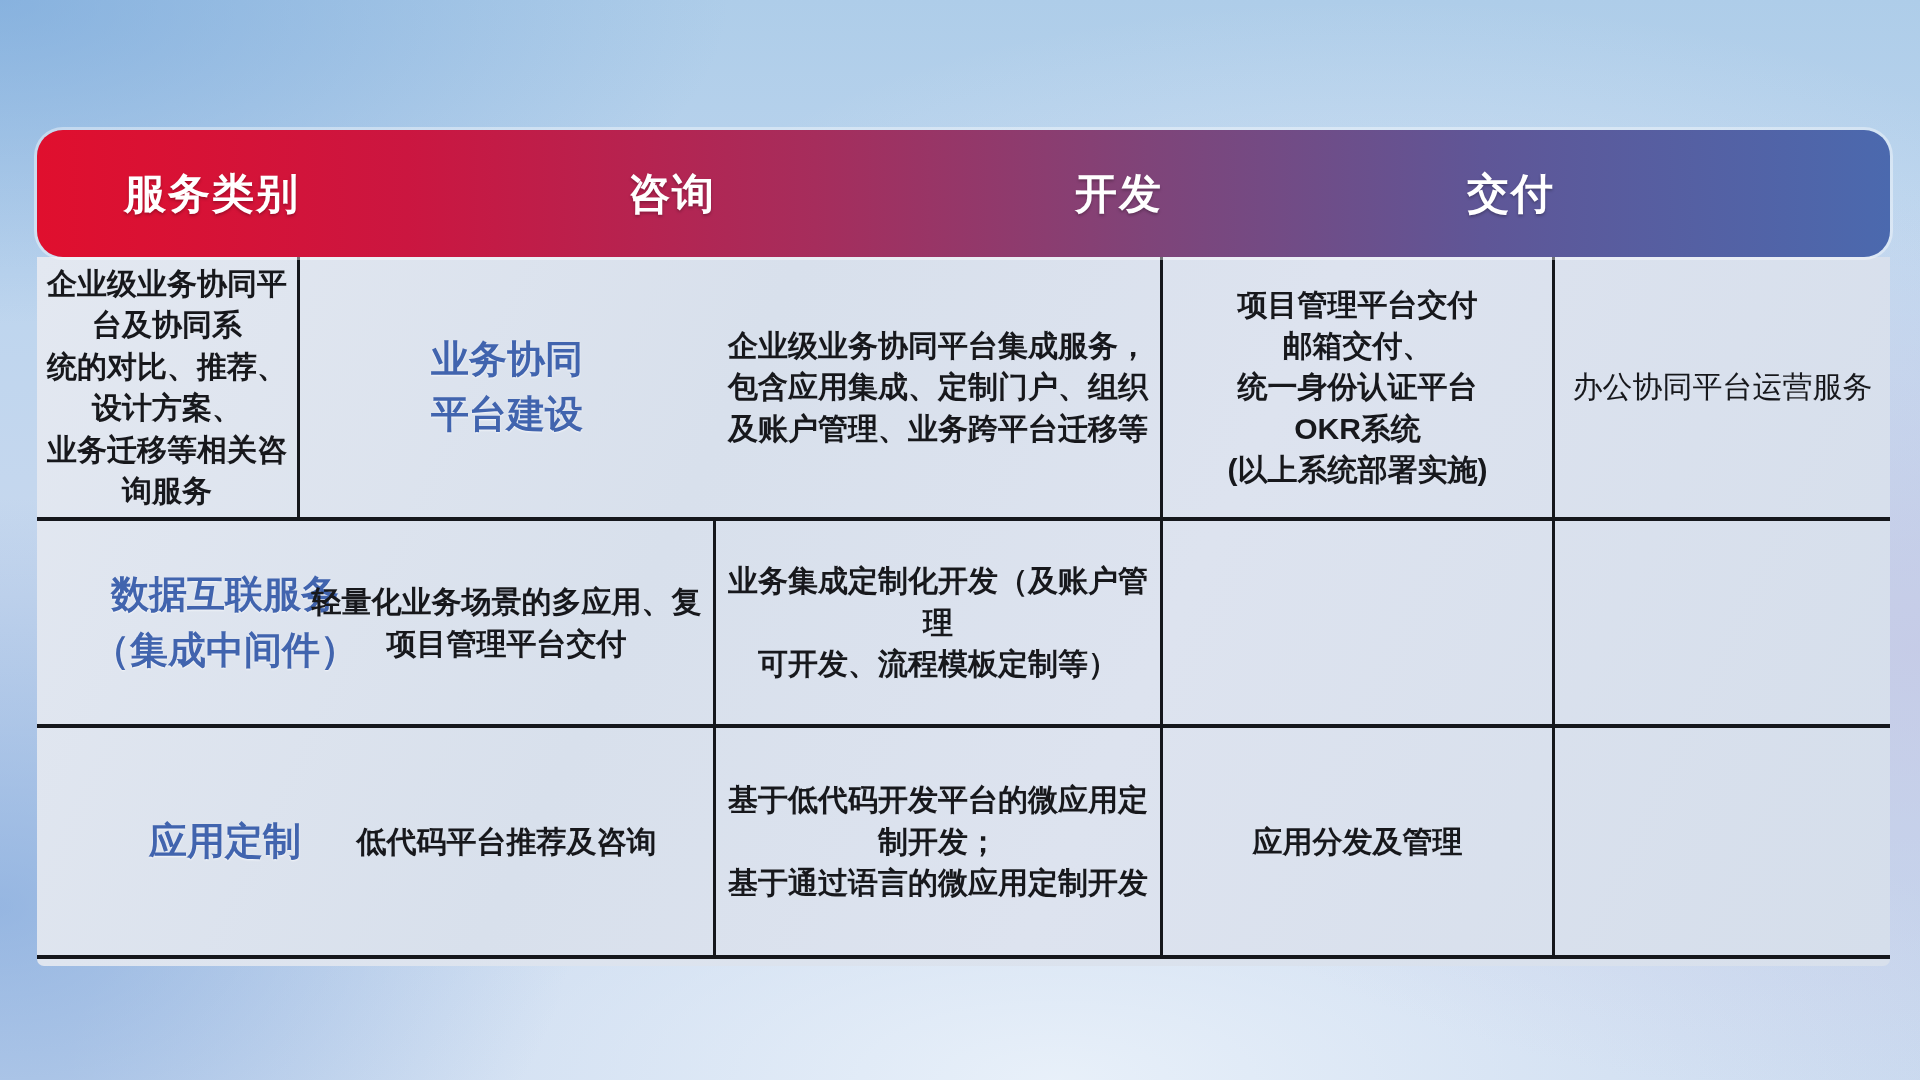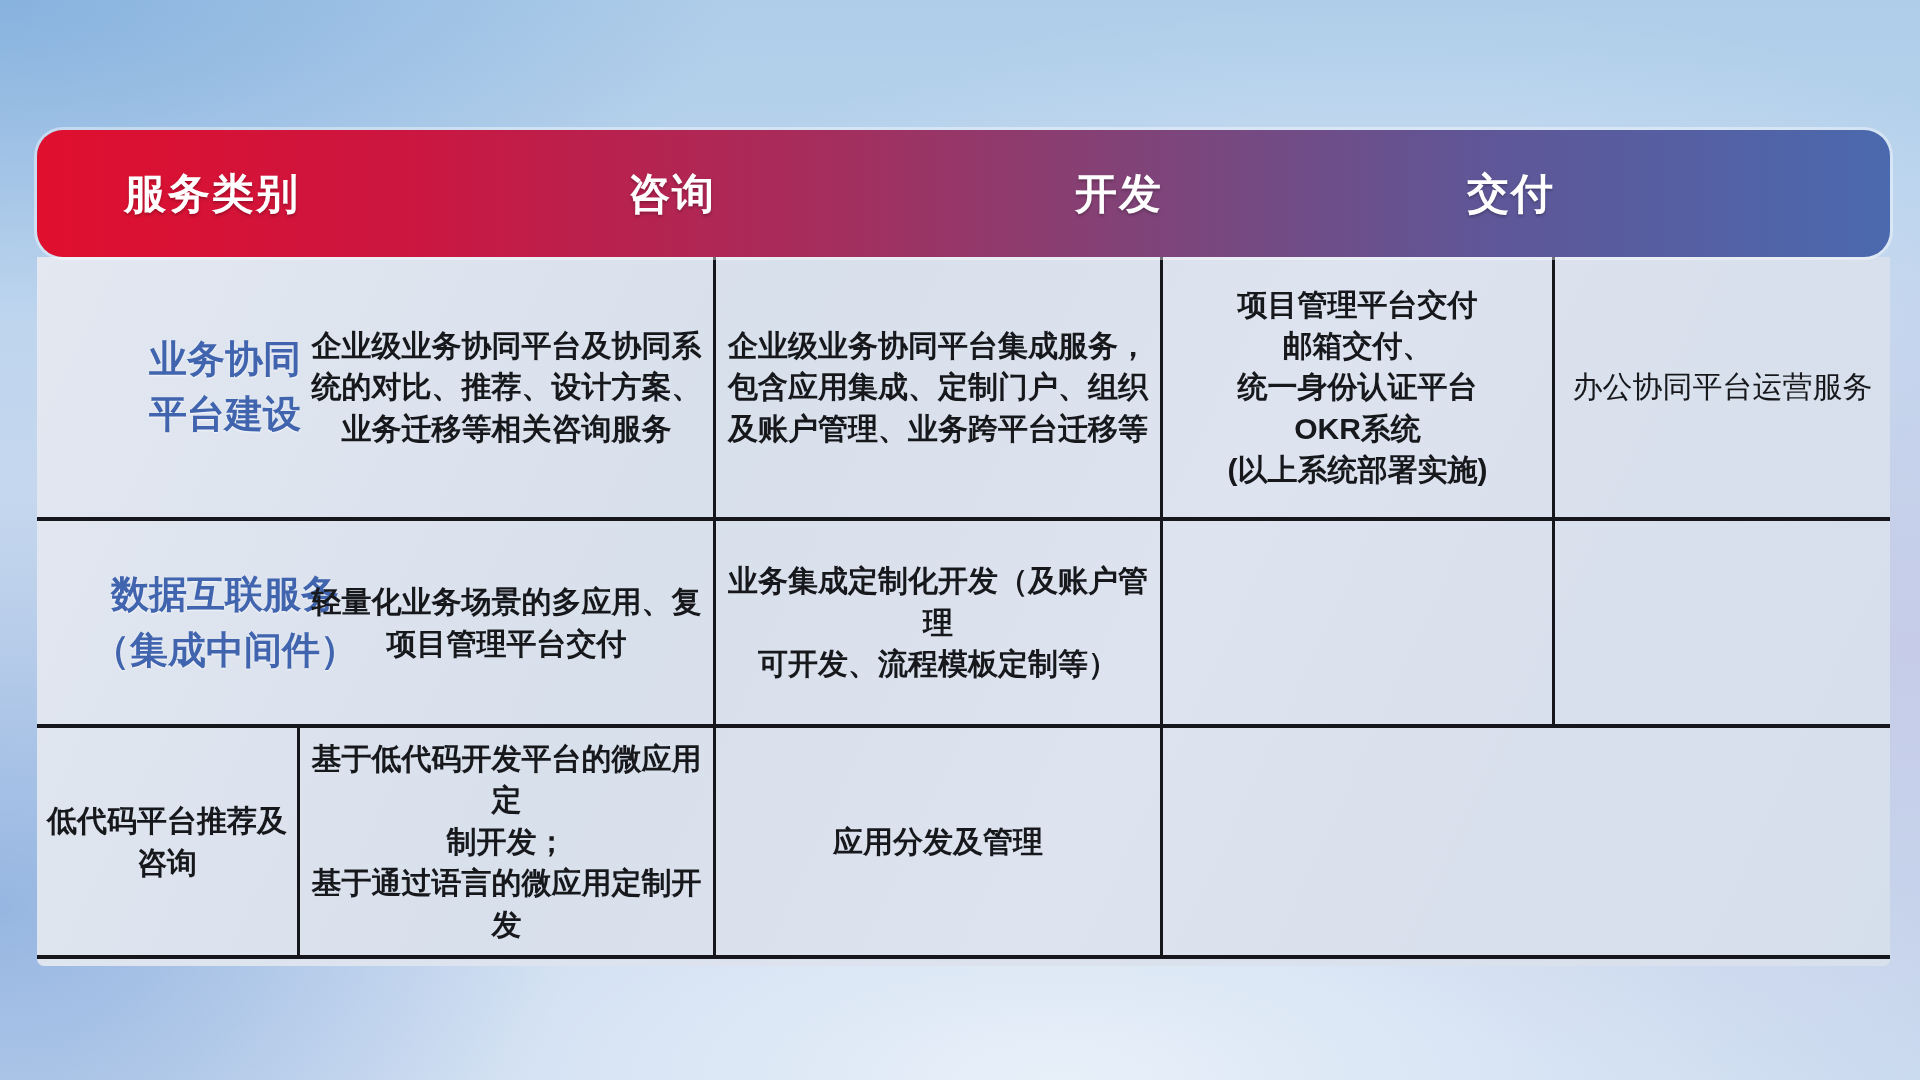--- a/index.html
+++ b/index.html
@@ -61,25 +61,25 @@
   <div class="hdr">
     <div class="hdr-cell">服务类别</div>
     <div class="hdr-cell">咨询</div>
     <div class="hdr-cell">开发</div>
     <div class="hdr-cell">交付</div>
   </div>
 
   <div class="body">
 
     <div class="row row-1 sep">
-      <div class="cell cat">业务协同
-平台建设</div>
       <div class="cell vline">企业级业务协同平台及协同系
 统的对比、推荐、设计方案、
 业务迁移等相关咨询服务</div>
+      <div class="cell cat">业务协同
+平台建设</div>
       <div class="cell vline">企业级业务协同平台集成服务，
 包含应用集成、定制门户、组织
 及账户管理、业务跨平台迁移等</div>
       <div class="cell vline">项目管理平台交付
 邮箱交付、
 统一身份认证平台
 OKR系统
 (以上系统部署实施)</div>
       <div class="cell">办公协同平台运营服务</div>
     </div>
@@ -89,20 +89,21 @@
 （集成中间件）</div>
       <div class="cell vline">轻量化业务场景的多应用、复
 项目管理平台交付</div>
       <div class="cell vline">业务集成定制化开发（及账户管理
 可开发、流程模板定制等）</div>
       <div class="cell vline"></div>
       <div class="cell"></div>
     </div>
 
     <div class="row row-3">
+      <div class="cell cat">应用定制</div>
       <div class="cell vline">低代码平台推荐及咨询</div>
       <div class="cell vline">基于低代码开发平台的微应用定
 制开发；
 基于通过语言的微应用定制开发</div>
       <div class="cell vline">应用分发及管理</div>
       <div class="cell"></div>
     </div>
 
   </div>
   <div class="foot"></div>

